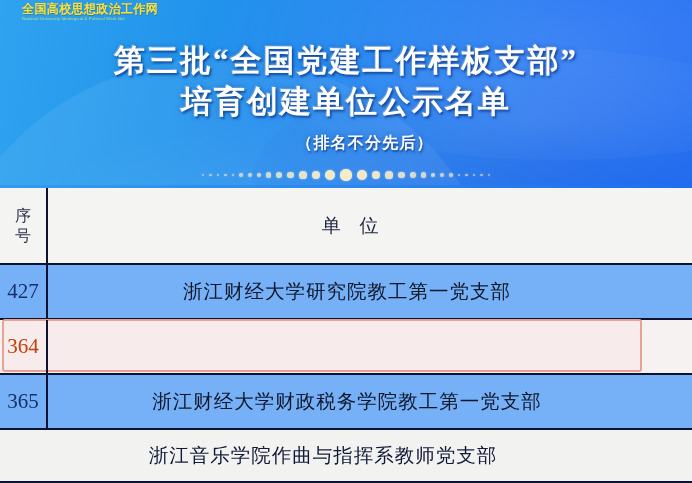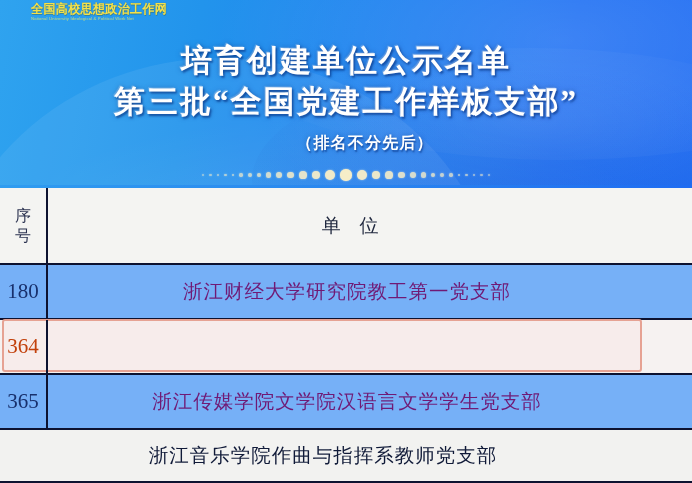--- a/index.html
+++ b/index.html
@@ -62,21 +62,21 @@
     position: absolute;
     left: -60px; bottom: -130px;
     width: 560px; height: 260px;
     border-radius: 50% 50% 0 0 / 100% 100% 0 0;
     background: rgba(255,255,255,0.07);
   }
 
   
   .logo {
     position: absolute;
-    left: 31px;
+    left: 22px;
     top: 3px;
     width: 152px;
     height: 22px;
     z-index: 6;
     line-height: 1;
   }
   .logo-cn {
     display: block;
     font-family: "Liberation Serif", "DejaVu Serif", serif;
     font-weight: bold;
@@ -220,21 +220,21 @@
   .row-head .cell-unit {
     font-size: 19px;
     letter-spacing: 7px;
     color: #20283f;
     padding-right: 33px;
   }
 
   
   .row-blue { height: 55px; background: #76b0f7; }
   .row-blue .cell-no { color: #18306c; }
-  .row-blue .cell-unit { color: #701a75; }
+  .row-blue .cell-unit { color: #0f172a; }
   .row-hl { height: 55px; background: #f6f2f1; }
 
   .row-366 { height: 55px; background: #f2f2f0; }
 
   
   .hl-box {
     position: absolute;
     left: 2px;
     top: -1px;
     width: 640px;
@@ -270,22 +270,22 @@
     <div class="wave wave-d"></div>
     <div class="sweep"></div>
   </div>
 
   <div class="logo">
     <span class="logo-cn">全国高校思想政治工作网</span>
     <span class="logo-en">National University Ideological &amp; Political Work Net</span>
   </div>
 
   <div class="title-wrap">
+    <div class="title-line">第三批“全国党建工作样板支部”</div>
     <div class="title-line">培育创建单位公示名单</div>
-    <div class="title-line">第三批“全国党建工作样板支部”</div>
     <div class="subtitle">（排名不分先后）</div>
   </div>
 
   <div class="dots" id="dot-row">
       <span class="dot" style="width: 2.2px; height: 2.2px; background: rgb(246, 237, 200); opacity: 0.55;"></span>
       <span class="dot" style="width: 2.25px; height: 2.25px; background: rgb(246, 237, 200); opacity: 0.58;"></span>
       <span class="dot" style="width: 2.38px; height: 2.38px; background: rgb(246, 237, 200); opacity: 0.61;"></span>
       <span class="dot" style="width: 2.61px; height: 2.61px; background: rgb(246, 237, 200); opacity: 0.65;"></span>
       <span class="dot" style="width: 2.93px; height: 2.93px; background: rgb(246, 237, 200); opacity: 0.68;"></span>
       <span class="dot" style="width: 3.35px; height: 3.35px; background: rgb(246, 237, 200); opacity: 0.71;"></span>
@@ -320,32 +320,32 @@
 
     <div class="trow row-head">
       <div class="cell-no">
         <span>序</span>
         <span>号</span>
       </div>
       <div class="cell-unit">单 位</div>
     </div>
 
     <div class="trow row-blue">
-      <div class="cell-no">180</div>
+      <div class="cell-no">427</div>
       <div class="cell-unit">浙江财经大学研究院教工第一党支部</div>
     </div>
 
     <div class="trow row-hl">
       <div class="hl-box"></div>
       <div class="cell-no">364</div>
     </div>
 
     <div class="trow row-blue">
       <div class="cell-no">365</div>
-      <div class="cell-unit">浙江传媒学院文学院汉语言文学学生党支部</div>
+      <div class="cell-unit">浙江财经大学财政税务学院教工第一党支部</div>
     </div>
 
     <div class="trow row-366 last">
       <div class="cell-unit">浙江音乐学院作曲与指挥系教师党支部</div>
     </div>
 
   </div>
 
 </div>
 

